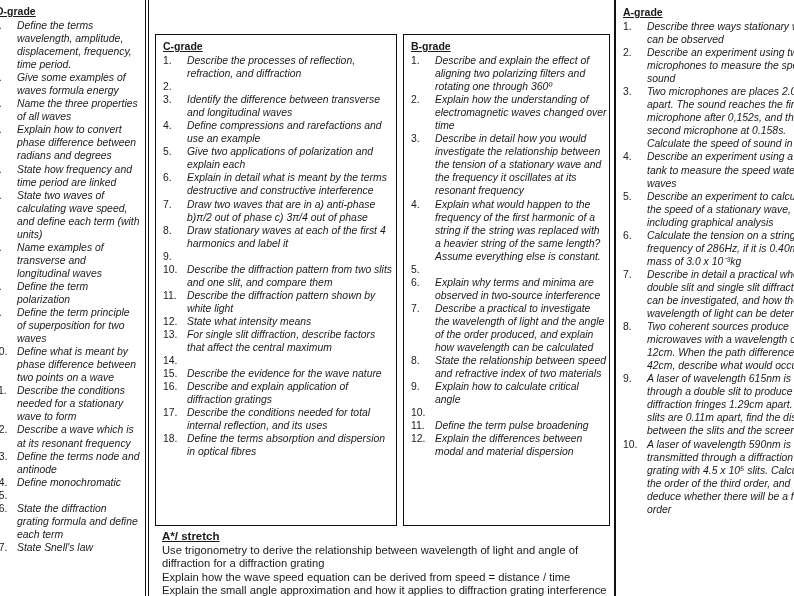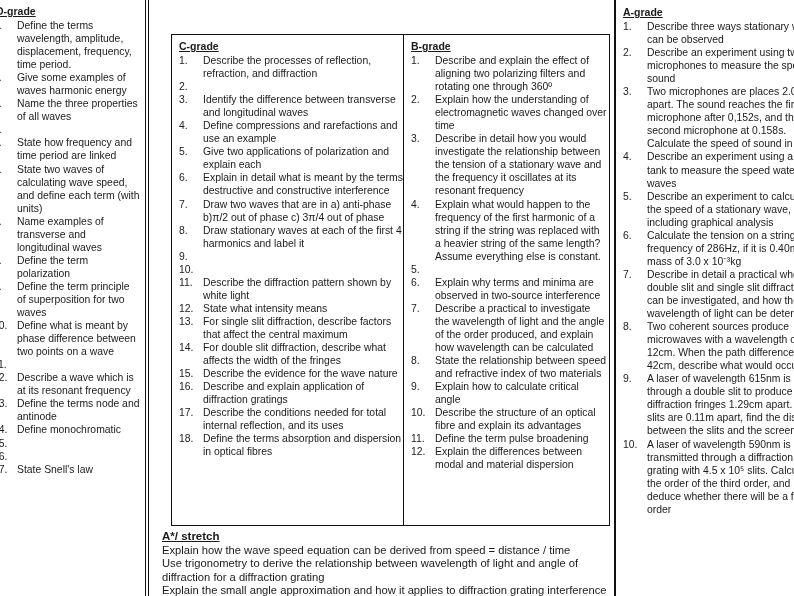--- a/index.html
+++ b/index.html
@@ -14,47 +14,48 @@
   }
   .heading {
     font-weight:bold; text-decoration:underline; font-size:10.5px;
     margin:0 0 1px 0; line-height:13px;
   }
   ol.items {
     margin:0; padding:0; list-style:none; font-size:10.4px; line-height:13.05px;
   }
   ol.items li { display:flex; }
   ol.items li .num { flex:0 0 auto; width:24px; }
-  ol.items li .txt { flex:1 1 auto; }
+  ol.items li .txt { flex:1 1 auto;font-style:italic; }
   .title {
     position:absolute; left:146px; width:468px; top:6px; text-align:center;
     font-size:21px; text-decoration:underline; line-height:26px; color:#111;
   }
   .stretch p { margin:0; font-size:11.2px; line-height:13.4px; }
 </style>
 </head>
 <body>
 
 <div class="panel" style="left:-2px; top:-2px; width:148px; height:610px; padding:6px 4px 0 0;">
   <div class="heading" style="margin-left:-3px;">D-grade</div>
   <ol class="items" style="margin-left:-6px;">
       <li>
         <span class="num">1.</span>
         <span class="txt">Define the terms wavelength, amplitude, displacement, frequency, time period.</span>
       </li>
       <li>
         <span class="num">2.</span>
-        <span class="txt">Give some examples of waves harmonic energy</span>
+        <span class="txt">Give some examples of waves formula energy</span>
       </li>
       <li>
         <span class="num">3.</span>
         <span class="txt">Name the three properties of all waves</span>
       </li>
       <li>
         <span class="num">4.</span>
+        <span class="txt">Explain how to convert phase difference between radians and degrees</span>
       </li>
       <li>
         <span class="num">5.</span>
         <span class="txt">State how frequency and time period are linked</span>
       </li>
       <li>
         <span class="num">6.</span>
         <span class="txt">State two waves of calculating wave speed, and define each term (with units)</span>
       </li>
       <li>
@@ -68,51 +69,53 @@
       <li>
         <span class="num">9.</span>
         <span class="txt">Define the term principle of superposition for two waves</span>
       </li>
       <li>
         <span class="num">10.</span>
         <span class="txt">Define what is meant by phase difference between two points on a wave</span>
       </li>
       <li>
         <span class="num">11.</span>
+        <span class="txt">Describe the conditions needed for a stationary wave to form</span>
       </li>
       <li>
         <span class="num">12.</span>
         <span class="txt">Describe a wave which is at its resonant frequency</span>
       </li>
       <li>
         <span class="num">13.</span>
         <span class="txt">Define the terms node and antinode</span>
       </li>
       <li>
         <span class="num">14.</span>
         <span class="txt">Define monochromatic</span>
       </li>
       <li>
         <span class="num">15.</span>
       </li>
       <li>
         <span class="num">16.</span>
+        <span class="txt">State the diffraction grating formula and define each term</span>
       </li>
       <li>
         <span class="num">17.</span>
         <span class="txt">State Snell's law</span>
       </li>
     </ol>
 </div>
 
 <div class="title">“You should know” sheet - WAVES</div>
 
 <div class="panel" style="left:148px; top:0px; width:467px; height:610px; border-top:none;"></div>
 
-<div class="panel" style="left:171px; top:34px; width:242px; height:492px; padding:5px 4px 0 7px;">
+<div class="panel" style="left:155px; top:34px; width:242px; height:492px; padding:5px 4px 0 7px;">
   <div class="heading">C-grade</div>
   <ol class="items">
       <li>
         <span class="num">1.</span>
         <span class="txt">Describe the processes of reflection, refraction, and diffraction</span>
       </li>
       <li>
         <span class="num">2.</span>
       </li>
       <li>
@@ -137,36 +140,36 @@
       </li>
       <li>
         <span class="num">8.</span>
         <span class="txt">Draw stationary waves at each of the first 4 harmonics and label it</span>
       </li>
       <li>
         <span class="num">9.</span>
       </li>
       <li>
         <span class="num">10.</span>
+        <span class="txt">Describe the diffraction pattern from two slits and one slit, and compare them</span>
       </li>
       <li>
         <span class="num">11.</span>
         <span class="txt">Describe the diffraction pattern shown by white light</span>
       </li>
       <li>
         <span class="num">12.</span>
         <span class="txt">State what intensity means</span>
       </li>
       <li>
         <span class="num">13.</span>
         <span class="txt">For single slit diffraction, describe factors that affect the central maximum</span>
       </li>
       <li>
         <span class="num">14.</span>
-        <span class="txt">For double slit diffraction, describe what affects the width of the fringes</span>
       </li>
       <li>
         <span class="num">15.</span>
         <span class="txt">Describe the evidence for the wave nature</span>
       </li>
       <li>
         <span class="num">16.</span>
         <span class="txt">Describe and explain application of diffraction gratings</span>
       </li>
       <li>
@@ -213,38 +216,37 @@
       <li>
         <span class="num">8.</span>
         <span class="txt">State the relationship between speed and refractive index of two materials</span>
       </li>
       <li>
         <span class="num">9.</span>
         <span class="txt">Explain how to calculate critical angle</span>
       </li>
       <li>
         <span class="num">10.</span>
-        <span class="txt">Describe the structure of an optical fibre  and explain its advantages</span>
       </li>
       <li>
         <span class="num">11.</span>
         <span class="txt">Define the term pulse broadening</span>
       </li>
       <li>
         <span class="num">12.</span>
         <span class="txt">Explain the differences between modal and material dispersion</span>
       </li>
     </ol>
 </div>
 
 <div class="stretch" style="position:absolute; left:162px; top:530px; width:450px; height:66px; overflow:hidden;">
   <div class="heading" style="font-size:11.5px;">A*/ stretch</div>
   <div>
+      <p>Use trigonometry to derive the relationship between wavelength of light and angle of diffraction for a diffraction grating</p>
       <p>Explain how the wave speed equation can be derived from speed = distance / time</p>
-      <p>Use trigonometry to derive the relationship between wavelength of light and angle of diffraction for a diffraction grating</p>
       <p>Explain the small angle approximation and how it applies to diffraction grating interference</p>
     </div>
 </div>
 
 <div class="panel" style="left:615px; top:-2px; width:190px; height:610px; padding:7px 0 0 7px;">
   <div class="heading">A-grade</div>
   <ol class="items" style="width:200px;">
       <li>
         <span class="num">1.</span>
         <span class="txt">Describe three ways stationary waves can be observed</span>

